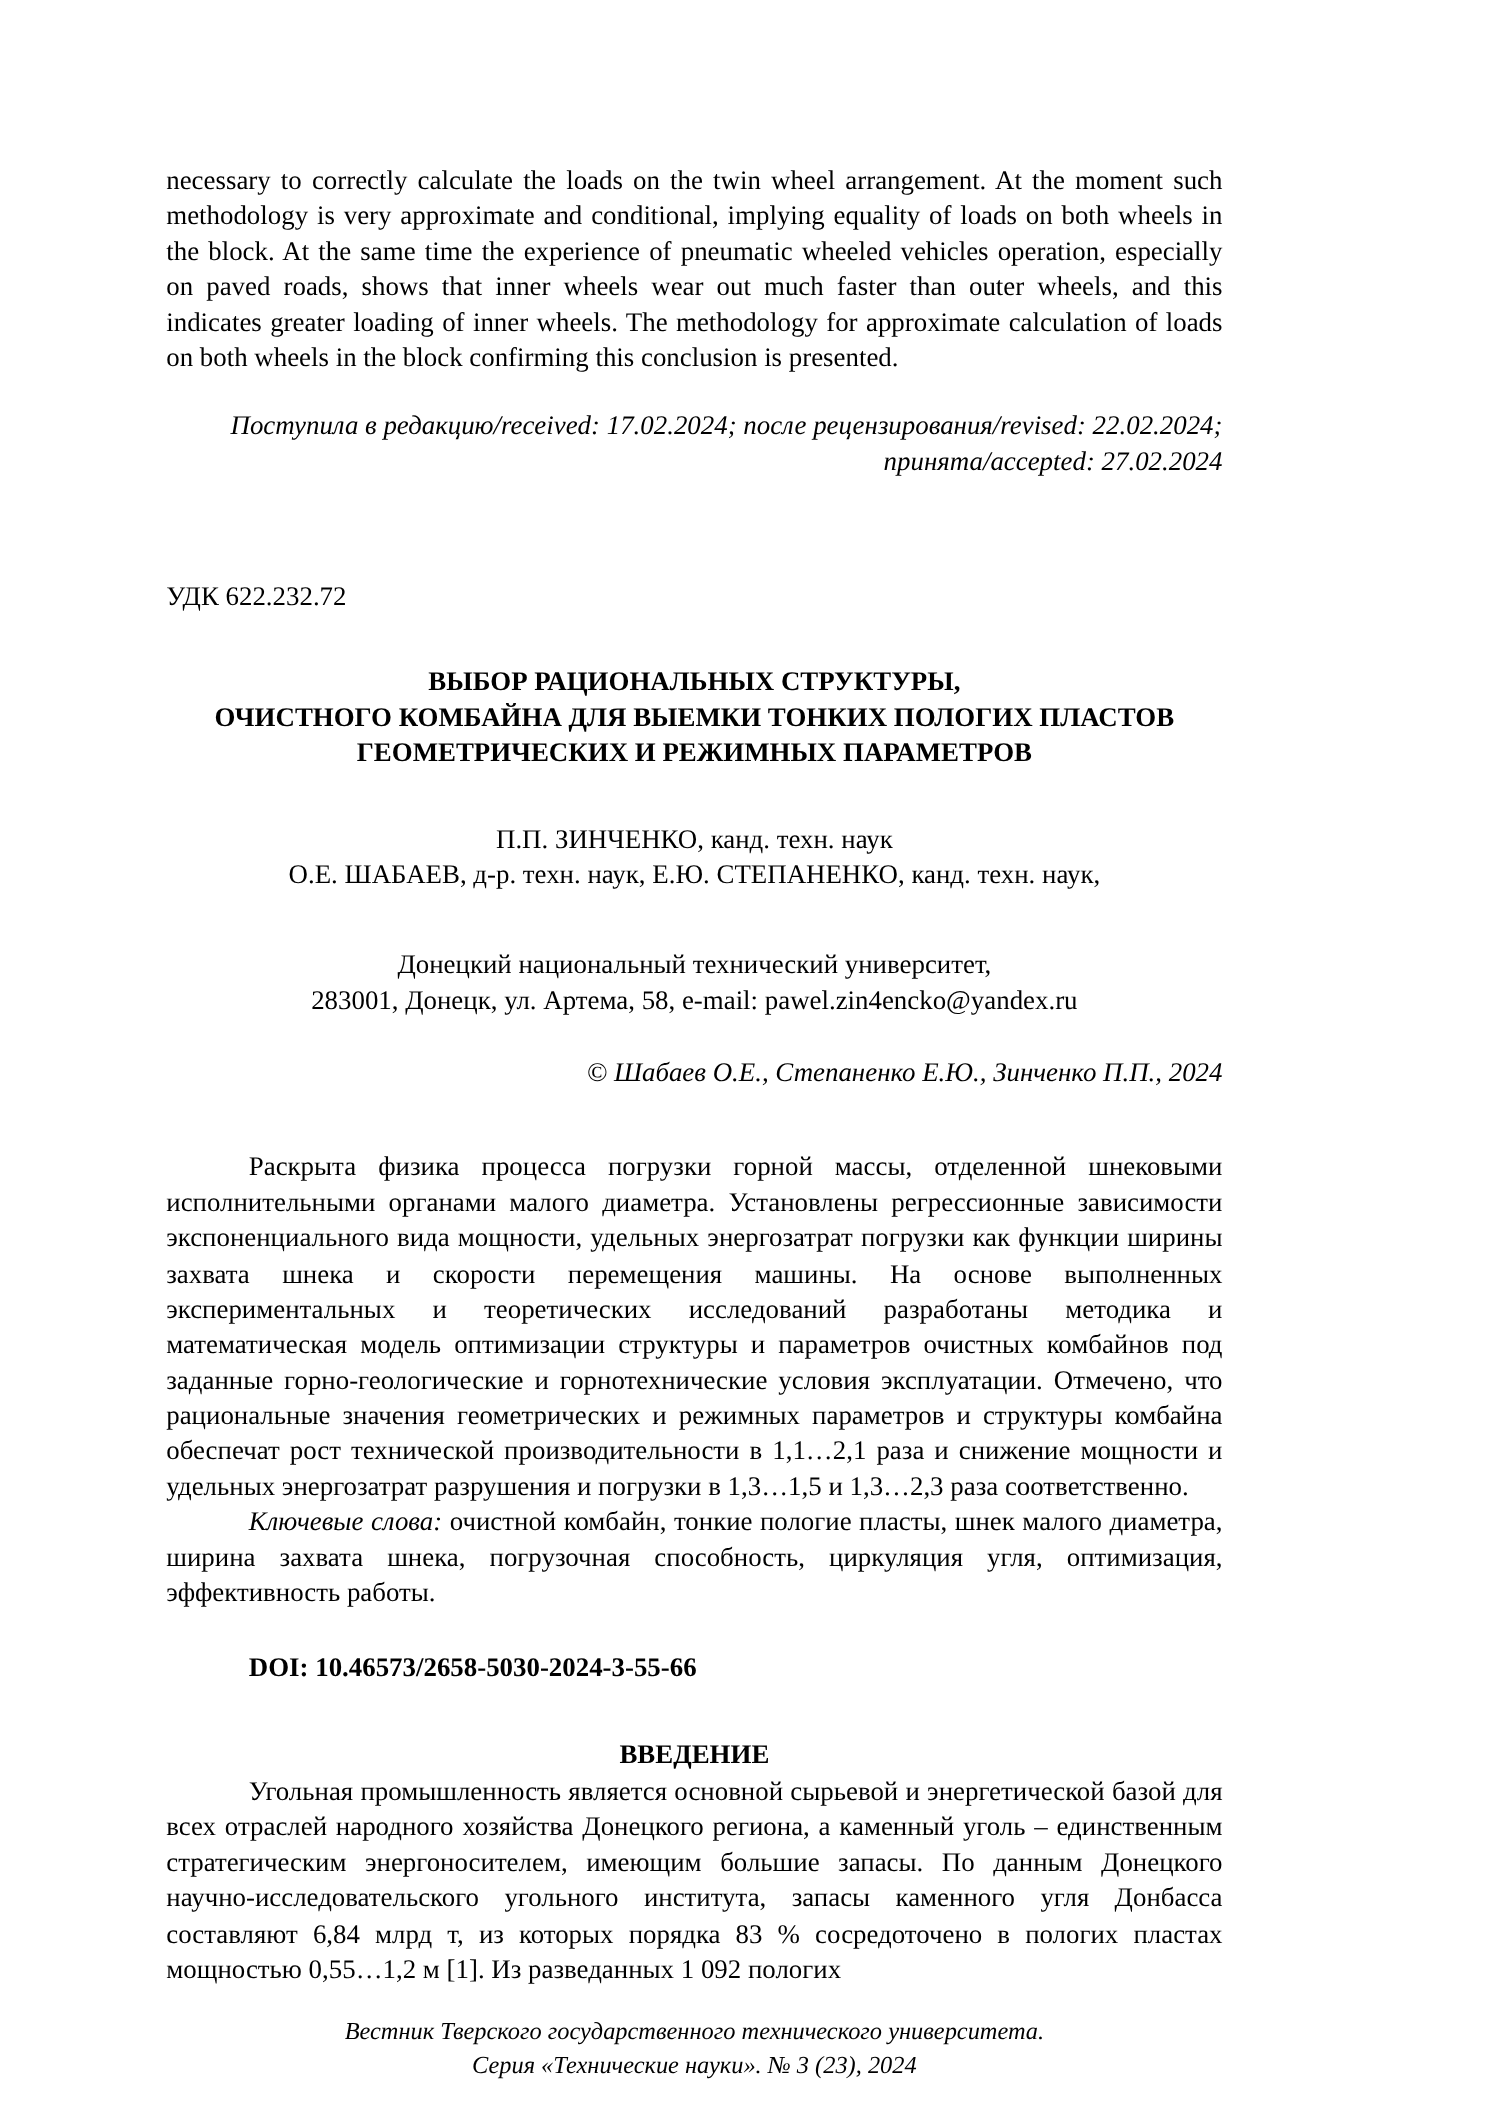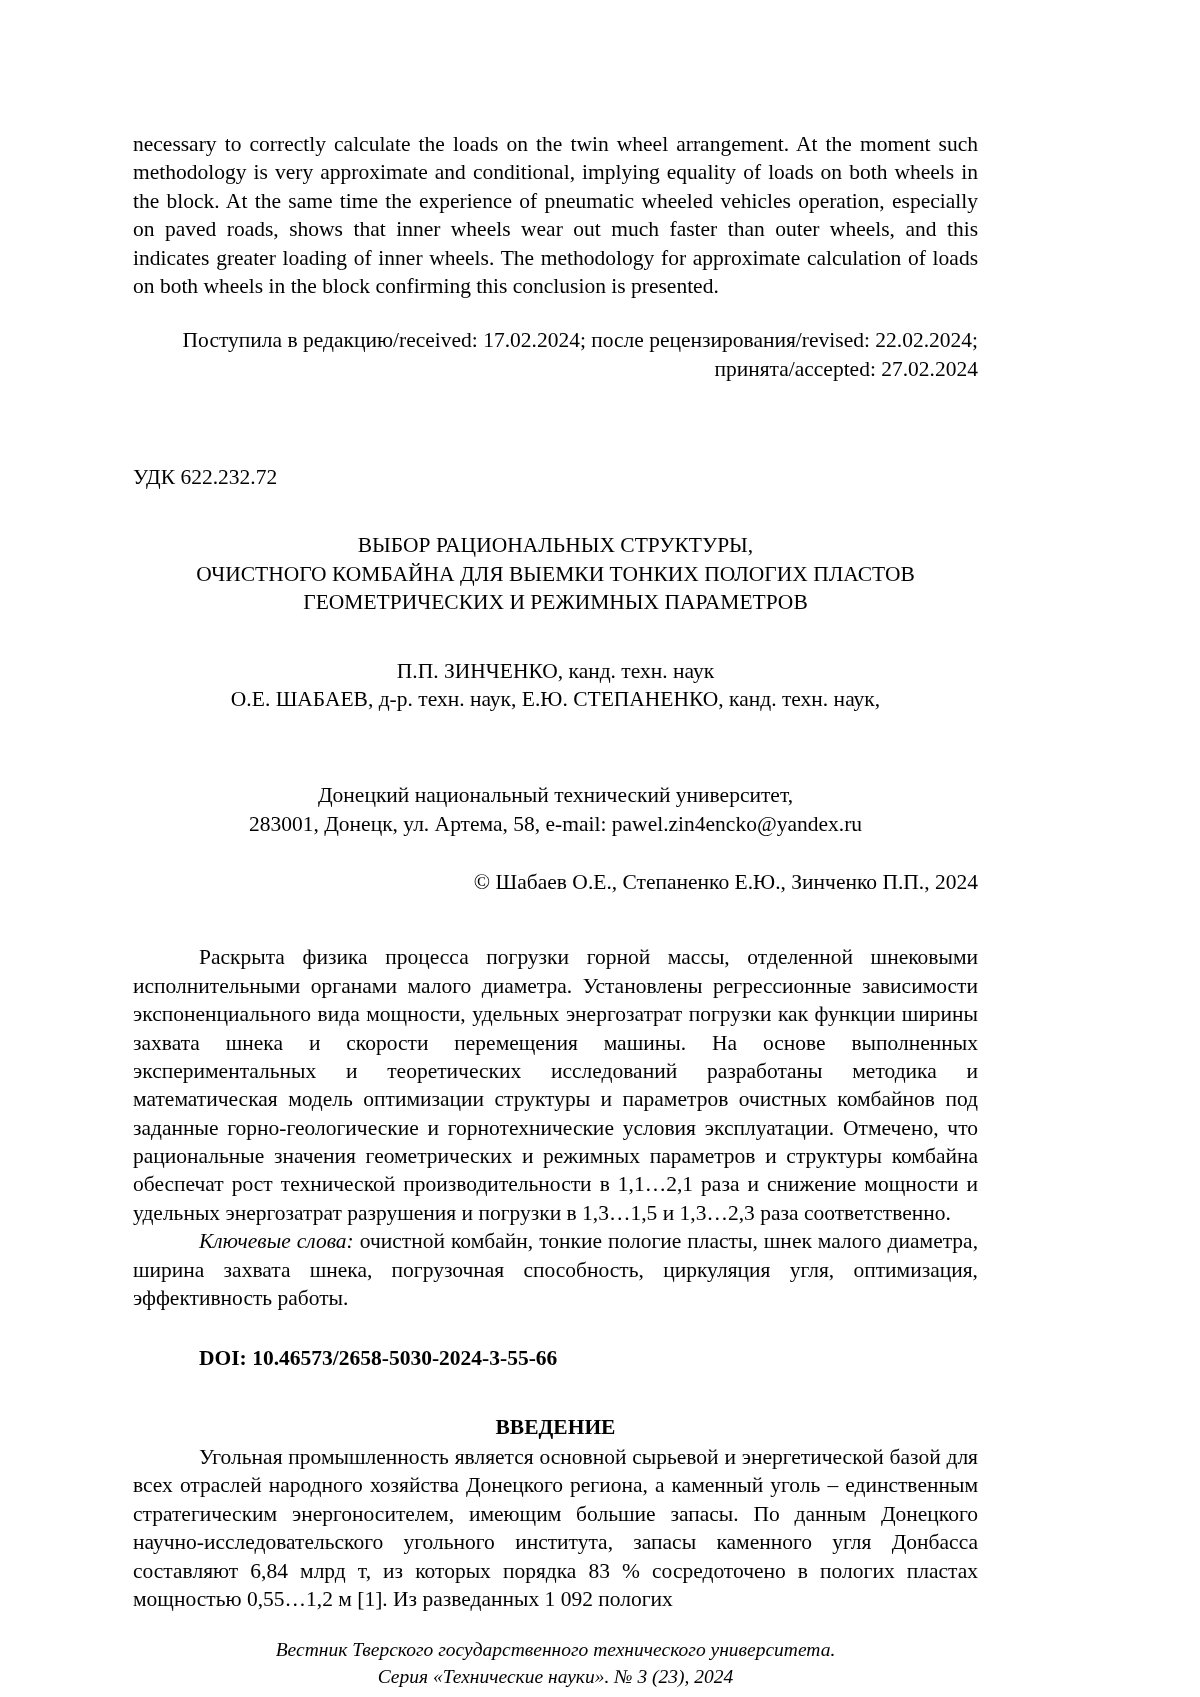--- a/index.html
+++ b/index.html
@@ -14,29 +14,29 @@
   }
   .page {
     width: 1200px;
     min-height: 1697px;
     padding: 130px 222px 140px 133px;
     display: flex;
     flex-direction: column;
   }
   .just { text-align: justify; }
   .ind { text-indent: 66px; }
-  .right { text-align: right; }
+  .right { text-align: right; font-style: italic; }
   .center { text-align: center; }
   .italic { font-style: italic; }
 
   .received-block { margin-top: 26px; }
   .udk { margin-top: 80px; }
-  .title-block { margin-top: 40px; font-weight: normal; }
+  .title-block { margin-top: 40px; font-weight: bold; }
   .authors-block { margin-top: 40px; }
-  .affiliation-block { margin-top: 68px; }
+  .affiliation-block { margin-top: 44px; }
   .copyright-line { margin-top: 30px; }
   .abstract-ru { margin-top: 47px; }
   .doi-line { margin-top: 32px; margin-left: 66px; font-weight: bold; }
   .intro-heading { margin-top: 40px; font-weight: bold; }
   .intro-paragraph { margin-top: 2px; }
 
   .footer-block {
     margin-top: auto;
     padding-top: 24px;
     font-style: italic;

